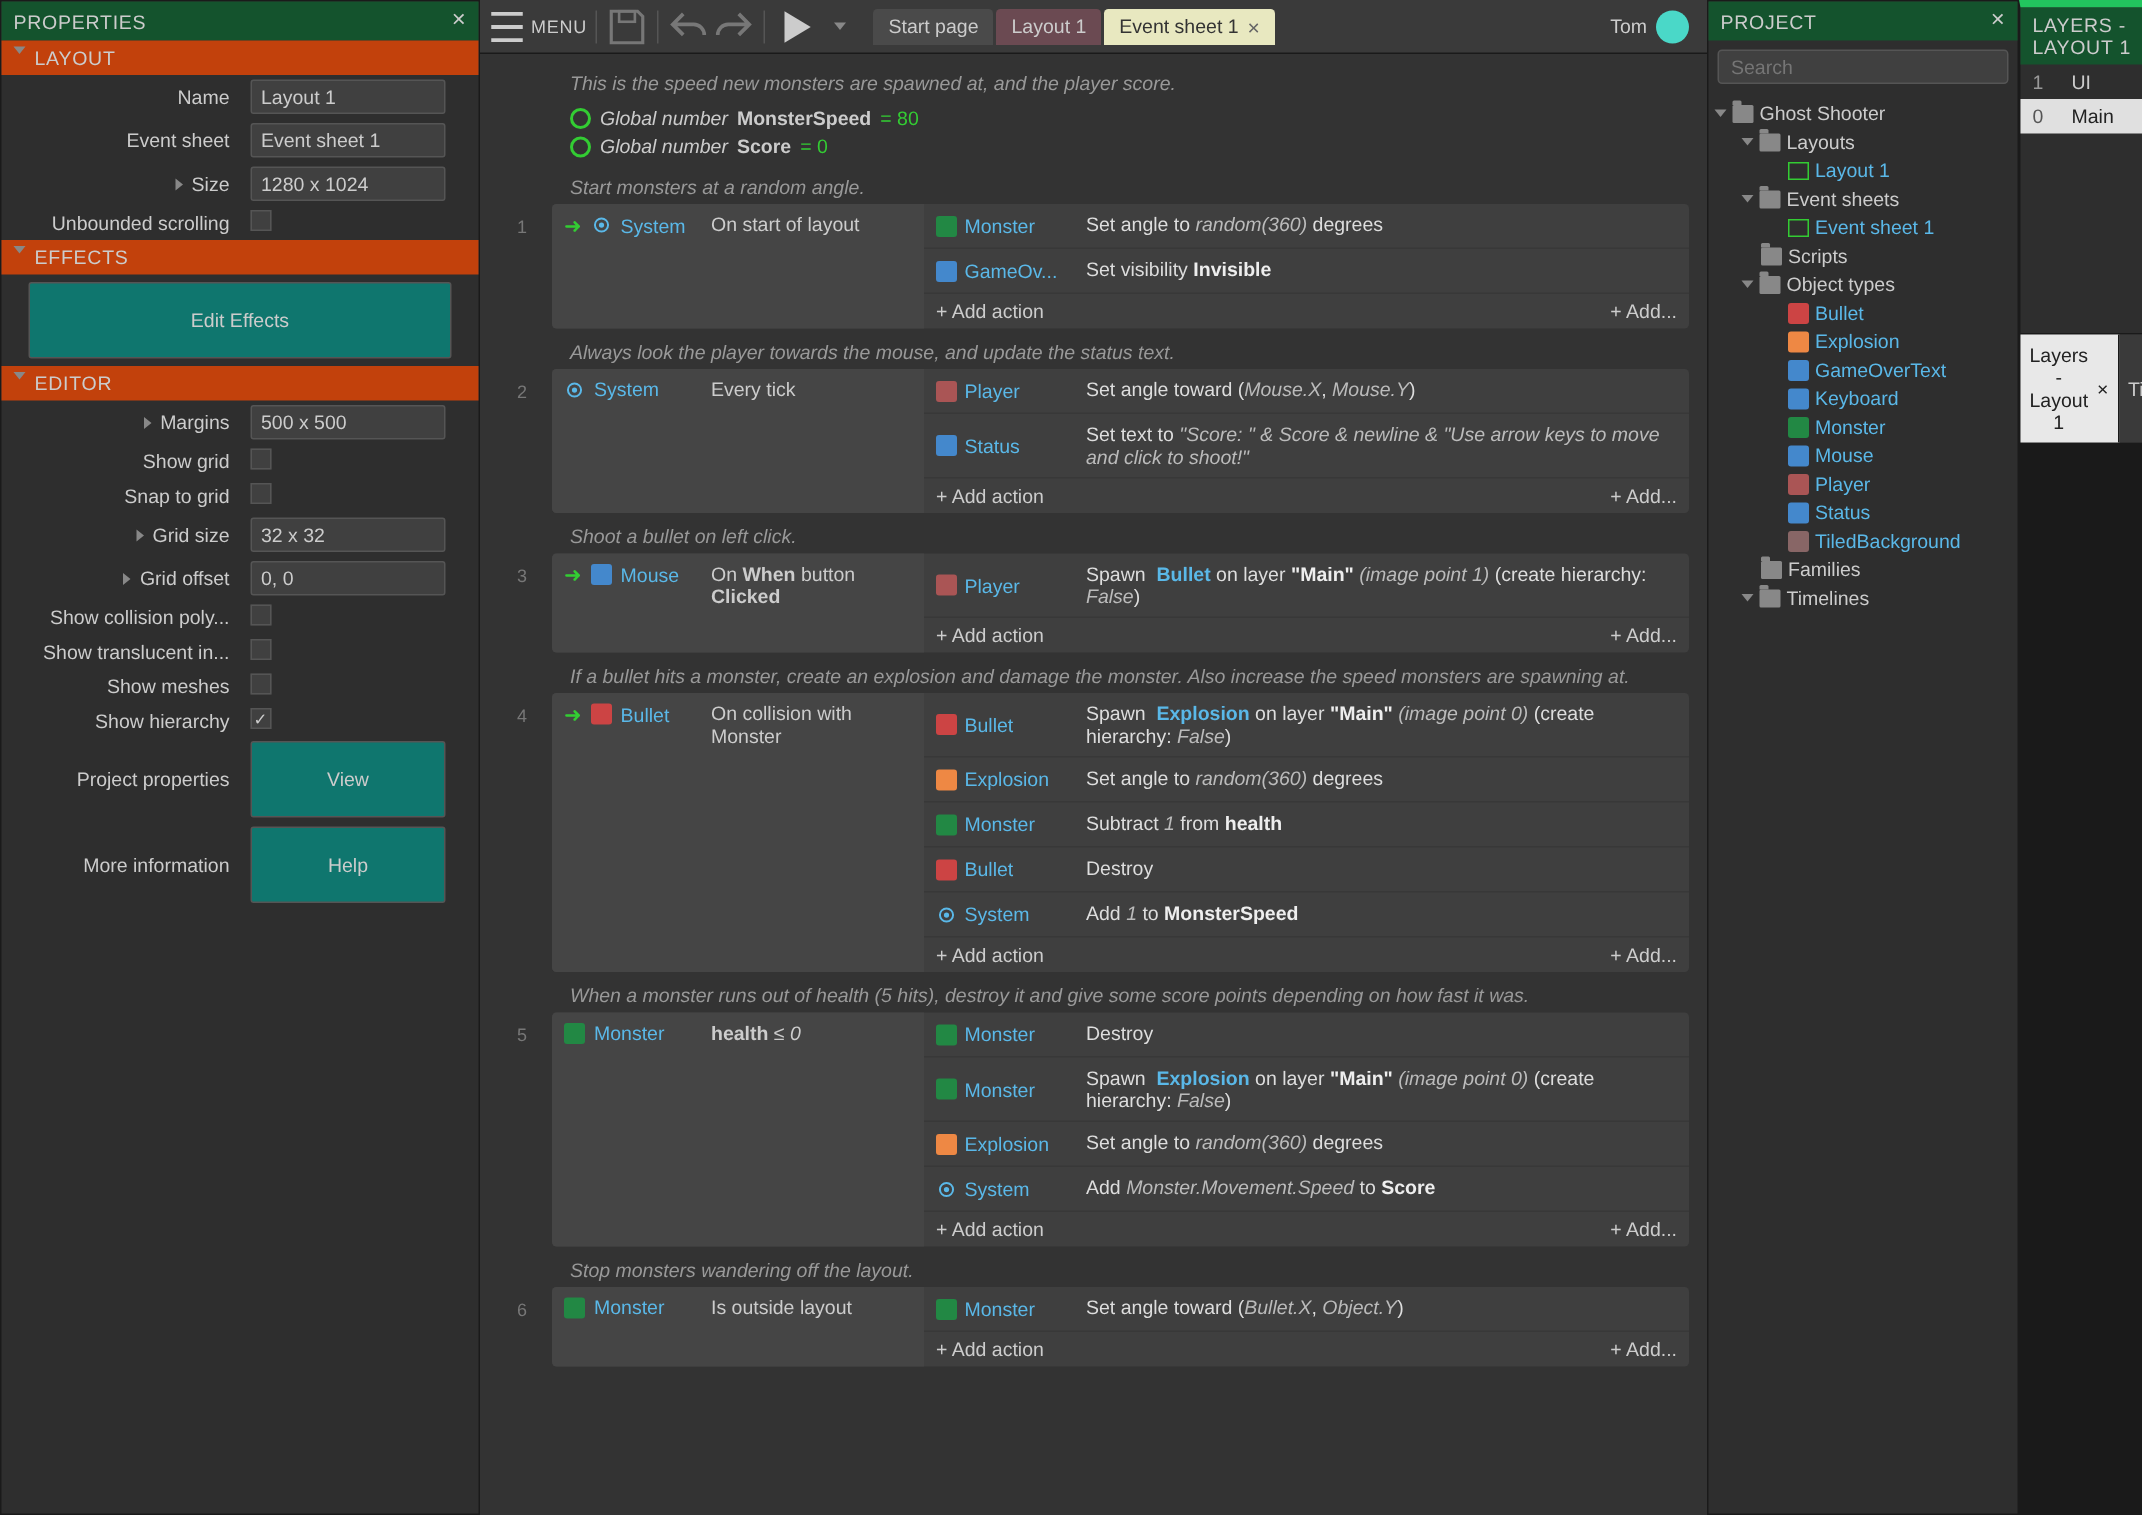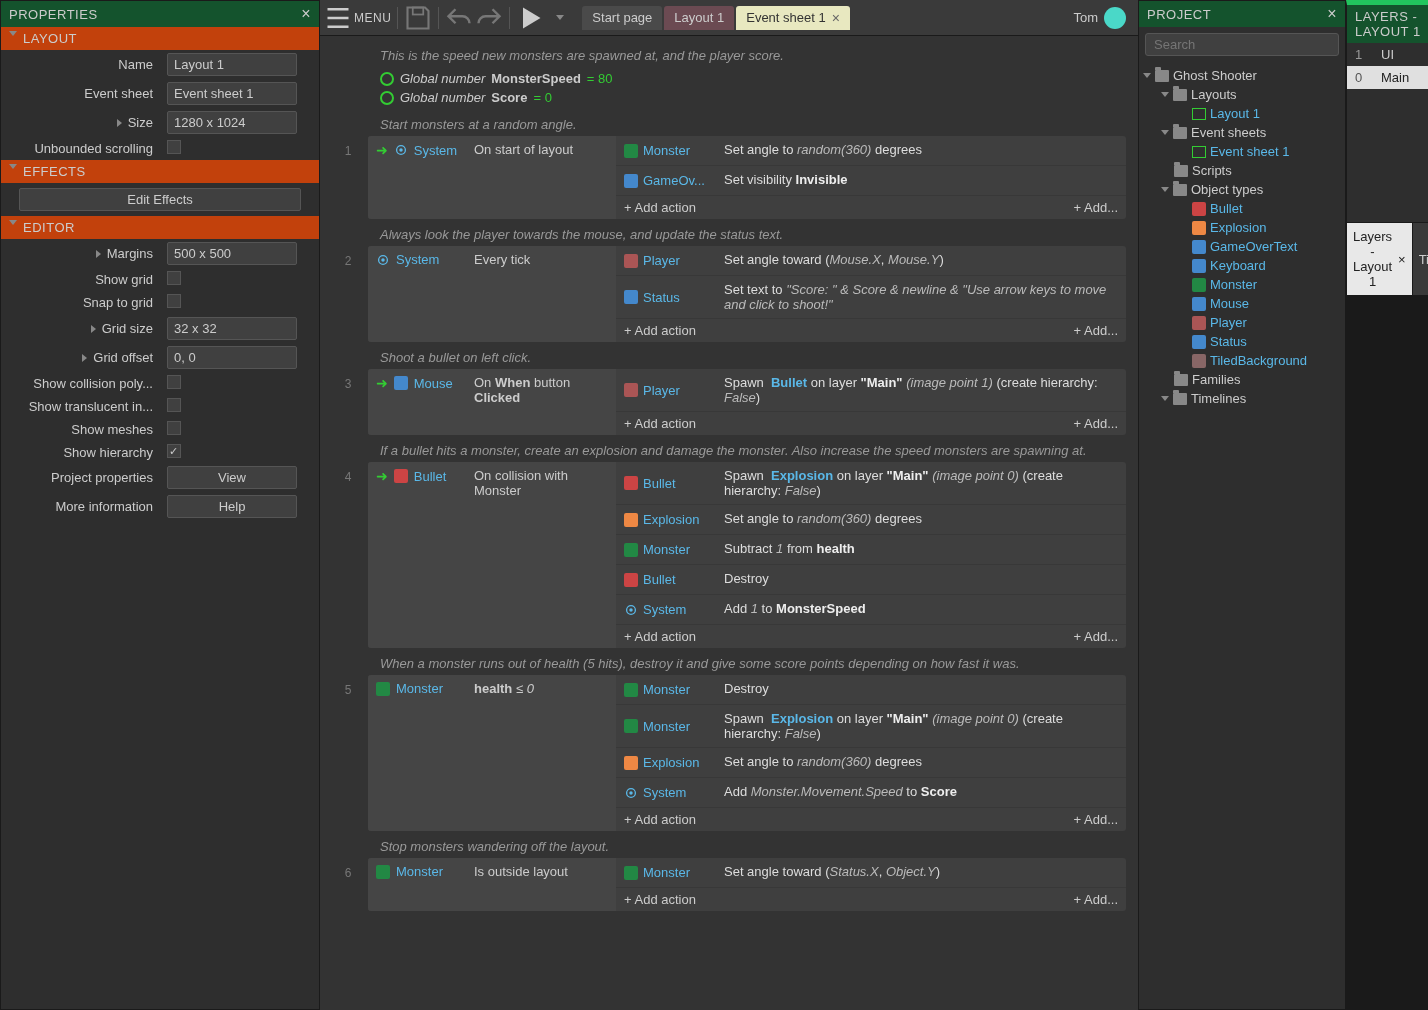--- a/index.html
+++ b/index.html
@@ -10,21 +10,21 @@
 .section-header{background:#c2410c;padding:4px 8px;font-size:12px;letter-spacing:.5px;color:#ccc;display:flex;gap:6px}
 .tri{display:inline-block;width:0;height:0;border-left:4px solid transparent;border-right:4px solid transparent;border-top:5px solid #888}
 .tri-r{border-top:4px solid transparent;border-bottom:4px solid transparent;border-left:5px solid #888;border-right:none}
 .prop-row{display:flex;align-items:center;padding:3px 8px;gap:8px}
 .prop-label{flex:0 0 150px;text-align:right;color:#ccc;font-size:13px;padding-right:6px;display:flex;justify-content:flex-end;align-items:center;gap:6px}
 .prop-val{flex:1}
 .input,.select{background:#404040;border:1px solid #555;color:#ccc;padding:3px 6px;width:130px;font-size:13px;border-radius:2px}
 .select{appearance:none}
 .chk{width:14px;height:14px;background:#404040;border:1px solid #555;display:inline-block}
 .chk.on::after{content:"✓";color:#ccc;font-size:11px;position:relative;top:-2px;left:1px}
-.btn{background:#404040;border:1px solid #555;color:#ccc;padding:3px 0;width:130px;text-align:center;border-radius:2px;cursor:pointer}
+.btn{background:#0f766e;border:1px solid #555;color:#ccc;padding:17px 0;width:130px;text-align:center;border-radius:2px;cursor:pointer}
 
 
 #props{width:320px;height:1010px}
 
 
 #center{flex:1;display:flex;flex-direction:column;height:1010px}
 #toolbar{height:36px;background:#3a3a3a;border-bottom:1px solid #1a1a1a;display:flex;align-items:center;padding:0 4px;gap:2px}
 .tb-btn{width:28px;height:28px;display:flex;align-items:center;justify-content:center;color:#888;cursor:pointer;border-radius:3px}
 .tb-sep{width:1px;height:22px;background:#555;margin:0 4px}
 .tabs{display:flex;gap:2px;margin-left:6px}
@@ -531,21 +531,21 @@
                   </div>
                   <div style="flex: 1 1 0%;">Is outside layout</div>
                 </div>
               </div>
               <div class="ev-acts">
                 <div class="act-row">
                   <div class="act-obj">
                     <span class="obj-dot" style="background:#284"></span>
                     <span class="obj-name">Monster</span>
                   </div>
-                  <div class="act-txt">Set angle toward (<i>Status.X</i>, <i>Object.Y</i>)</div>
+                  <div class="act-txt">Set angle toward (<i>Bullet.X</i>, <i>Object.Y</i>)</div>
                 </div>
                 <div class="add-row">
                   <span>+ Add action</span>
                   <span>+ Add...</span>
                 </div>
               </div>
             </div>
           </div>
         </div>
       </div>

